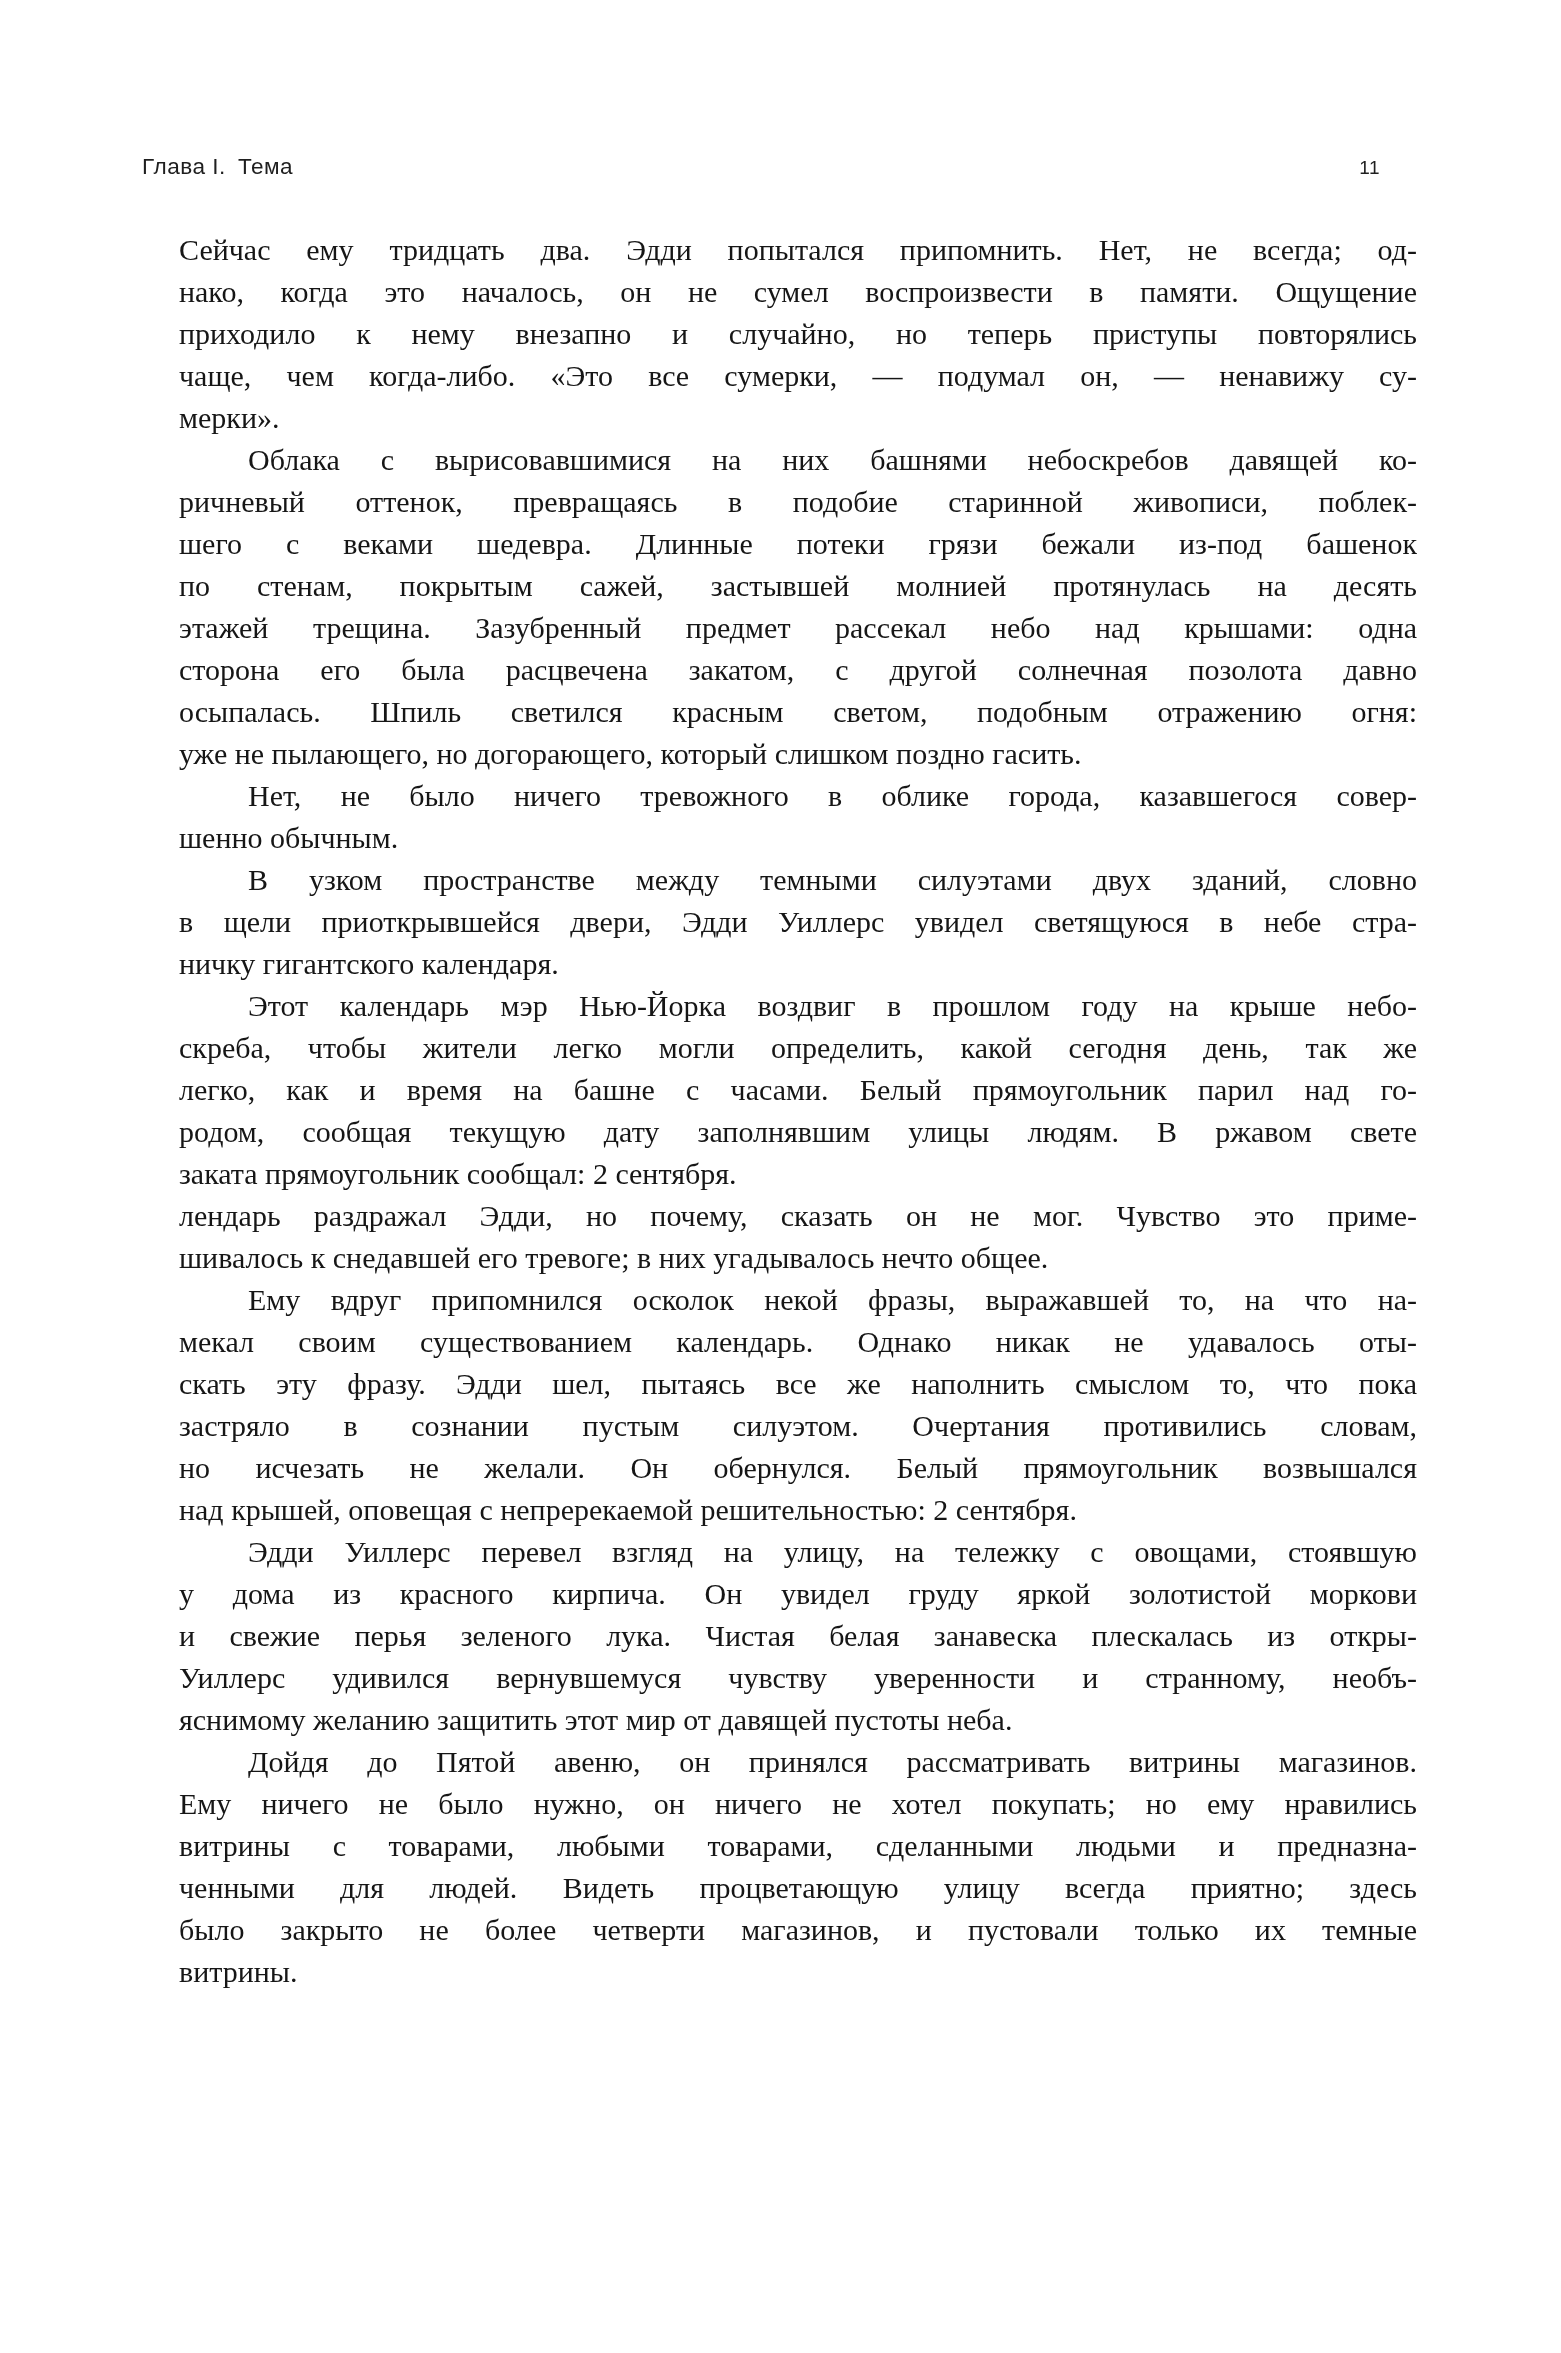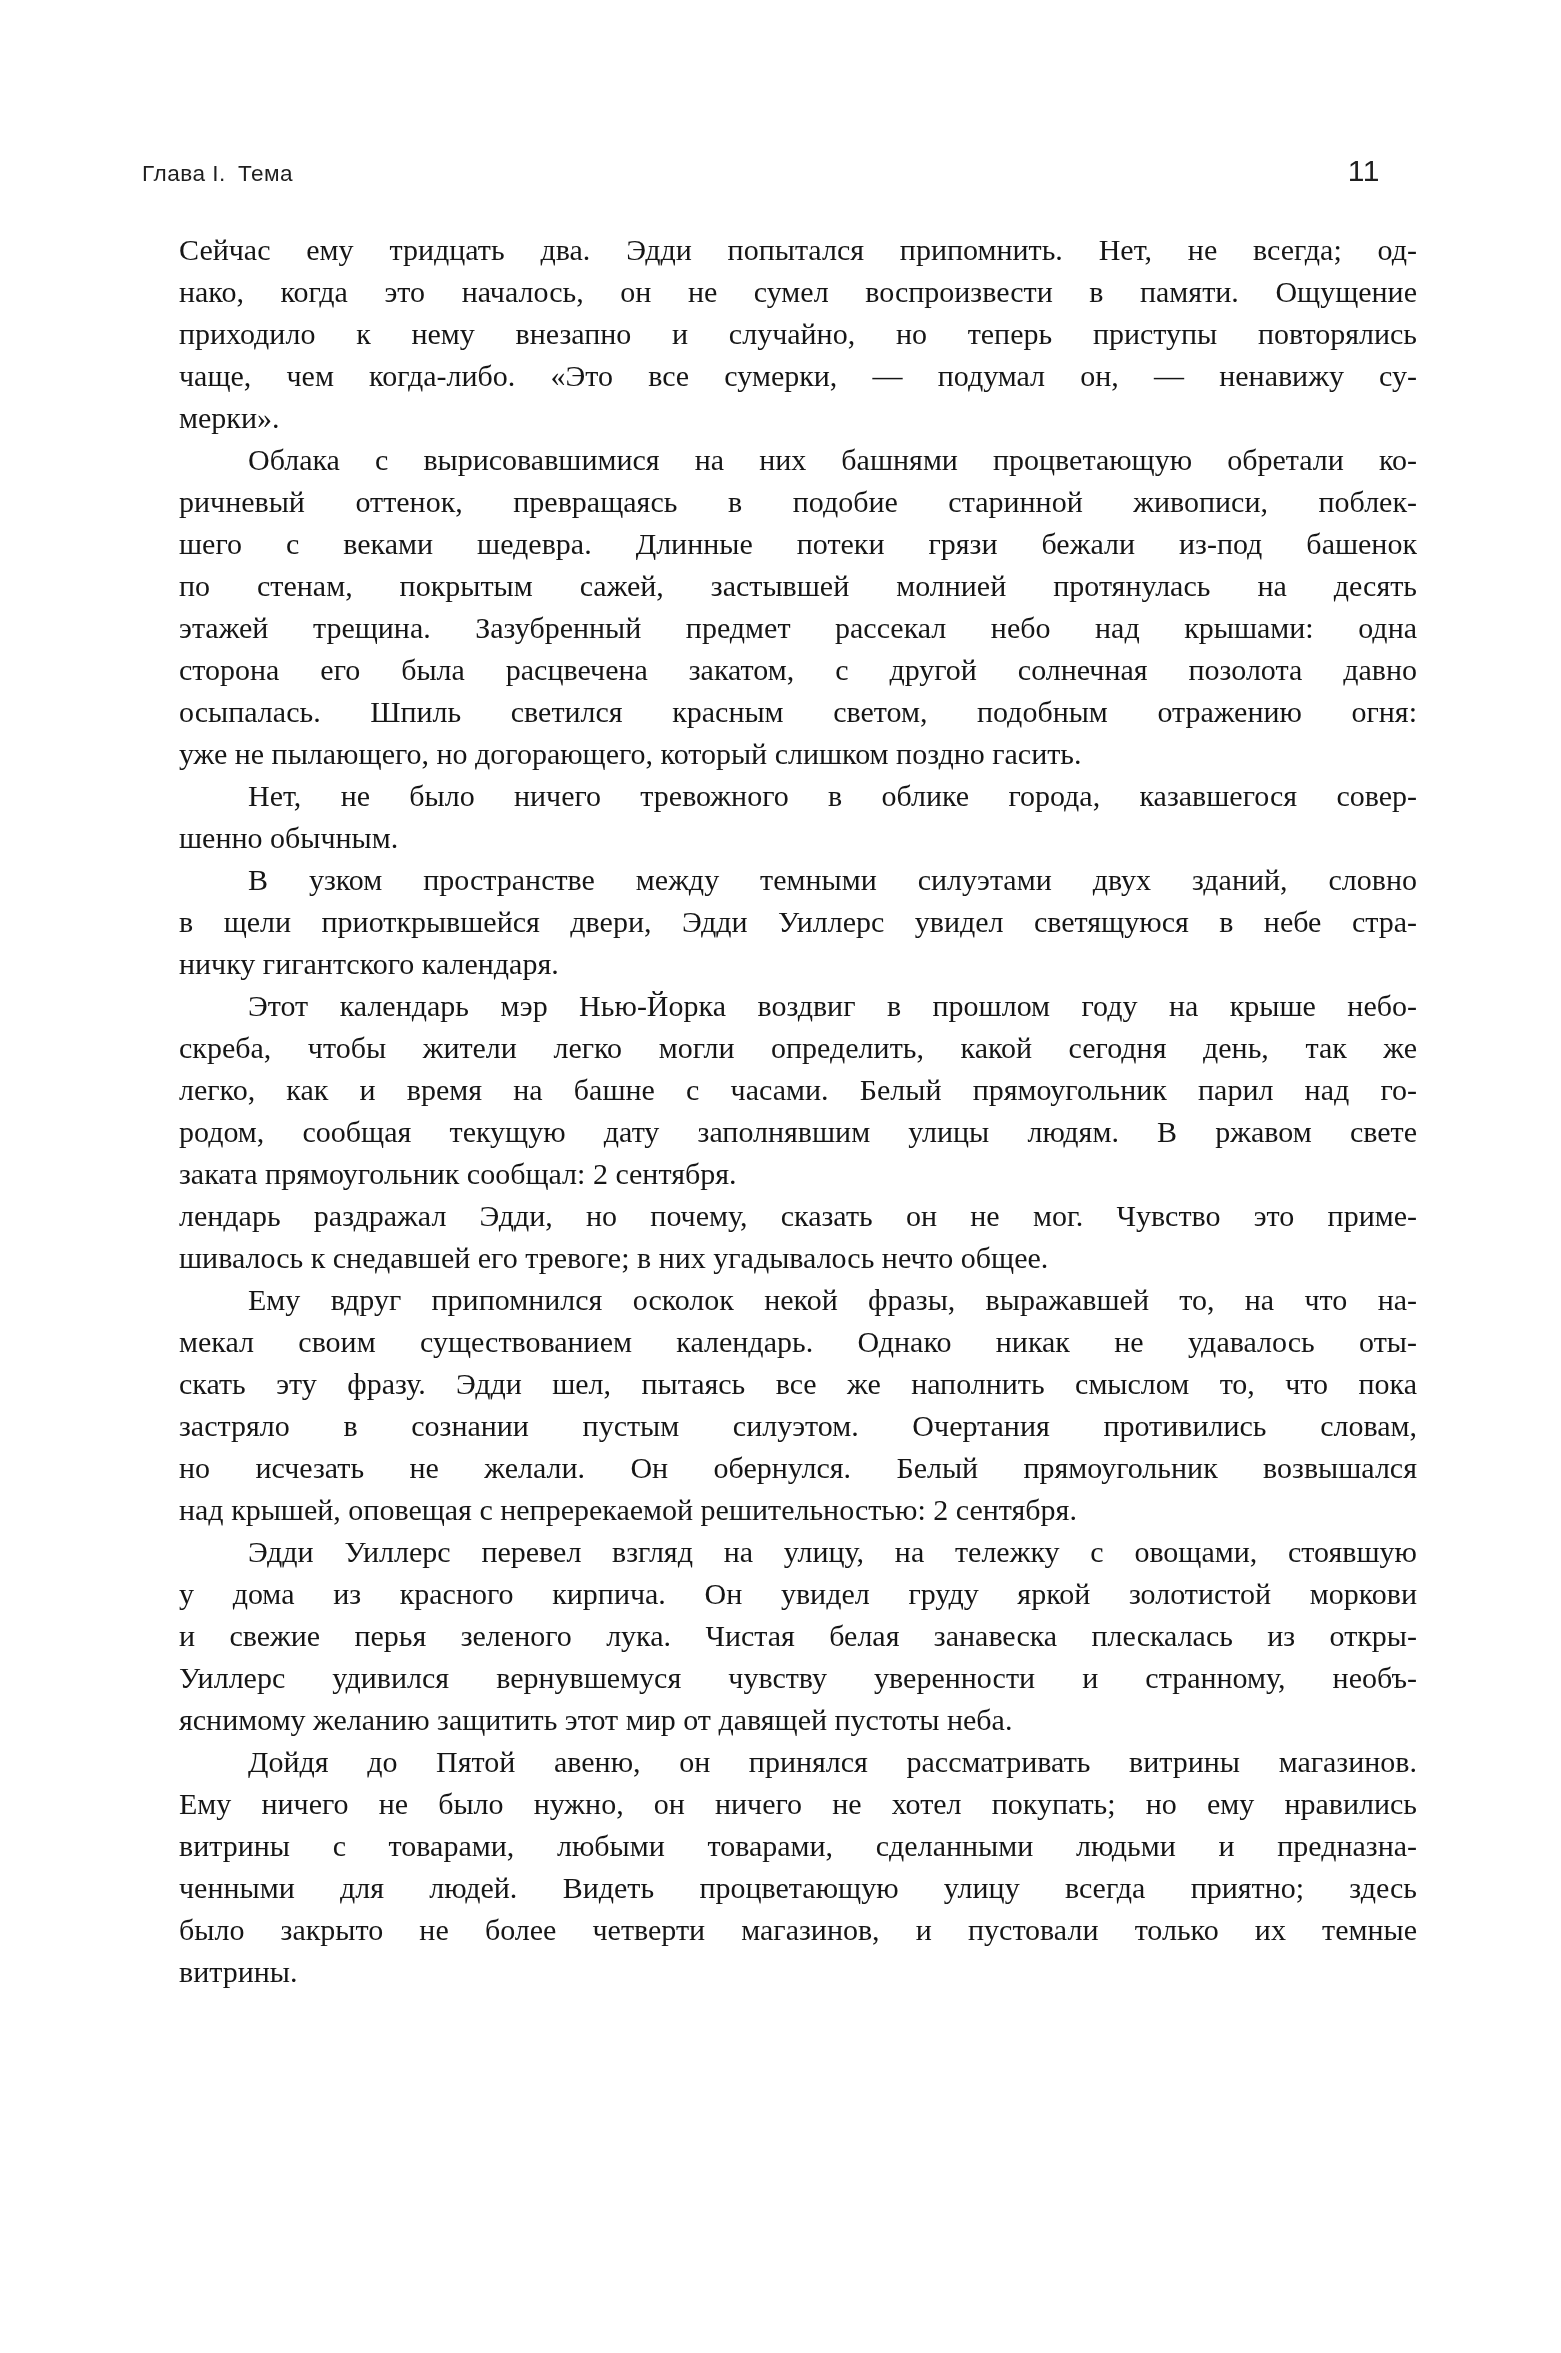--- a/index.html
+++ b/index.html
@@ -27,21 +27,21 @@
     font-family: "Liberation Sans", sans-serif;
     font-size: 22.6px;
     font-weight: 400;
     letter-spacing: 0.5px;
     color: #1f1f1f;
   }
   .header-left { display: flex; }
   .chapter-title { margin-left: 12px; }
   .page-number {
     font-family: "Liberation Sans", sans-serif;
-    font-size: 30px;
+    font-size: 19px;
     color: #1f1f1f;
   }
   .text-block {
     position: absolute;
     left: 142px;
     top: 229px;
     width: 1238px;
     font-family: "Liberation Serif", "DejaVu Serif", serif;
     font-size: 30px;
     line-height: 42px;
@@ -73,21 +73,21 @@
 
   <div class="text-block">
       <div class="paragraph">
         <div class="line">Сейчас ему тридцать два. Эдди попытался припомнить. Нет, не всегда; од-</div>
         <div class="line">нако, когда это началось, он не сумел воспроизвести в памяти. Ощущение</div>
         <div class="line">приходило к нему внезапно и случайно, но теперь приступы повторялись</div>
         <div class="line">чаще, чем когда-либо. «Это все сумерки, — подумал он, — ненавижу су-</div>
         <div class="line last">мерки».</div>
       </div>
       <div class="paragraph">
-        <div class="line indent">Облака с вырисовавшимися на них башнями процветающую обретали ко-</div>
+        <div class="line indent">Облака с вырисовавшимися на них башнями небоскребов давящей ко-</div>
         <div class="line">ричневый оттенок, превращаясь в подобие старинной живописи, поблек-</div>
         <div class="line">шего с веками шедевра. Длинные потеки грязи бежали из-под башенок</div>
         <div class="line">по стенам, покрытым сажей, застывшей молнией протянулась на десять</div>
         <div class="line">этажей трещина. Зазубренный предмет рассекал небо над крышами: одна</div>
         <div class="line">сторона его была расцвечена закатом, с другой солнечная позолота давно</div>
         <div class="line">осыпалась. Шпиль светился красным светом, подобным отражению огня:</div>
         <div class="line last">уже не пылающего, но догорающего, который слишком поздно гасить.</div>
       </div>
       <div class="paragraph">
         <div class="line indent">Нет, не было ничего тревожного в облике города, казавшегося совер-</div>

